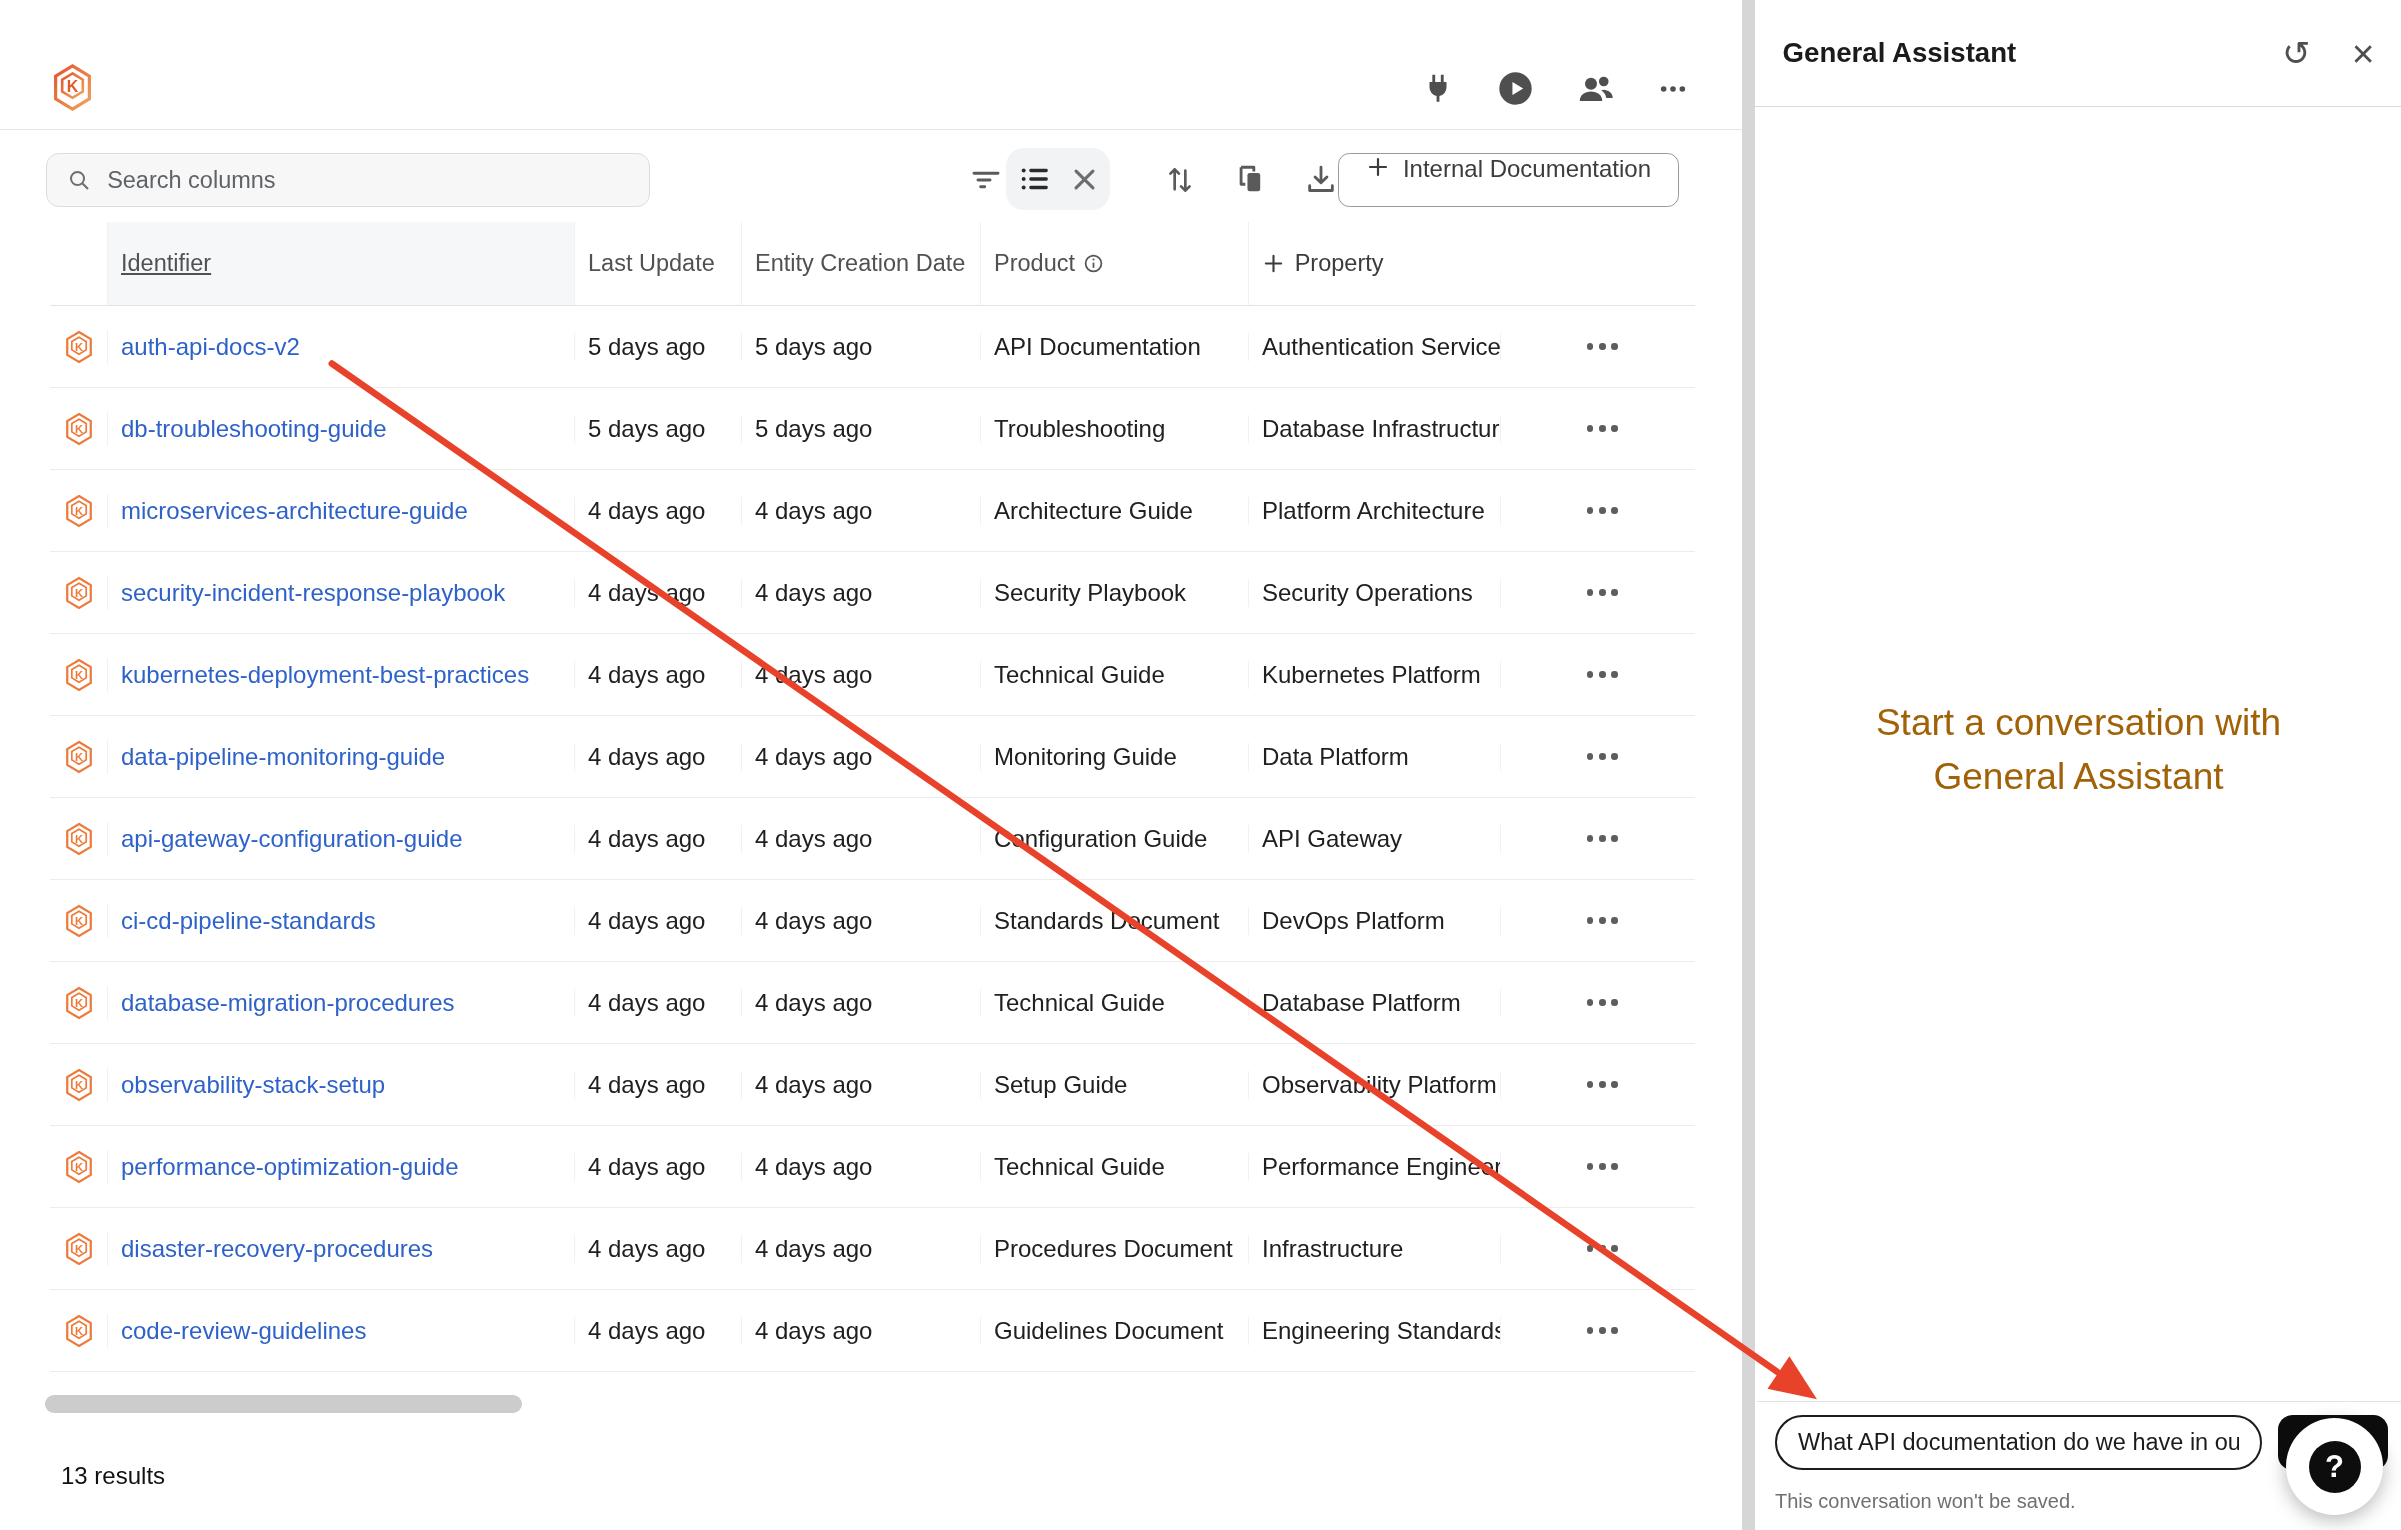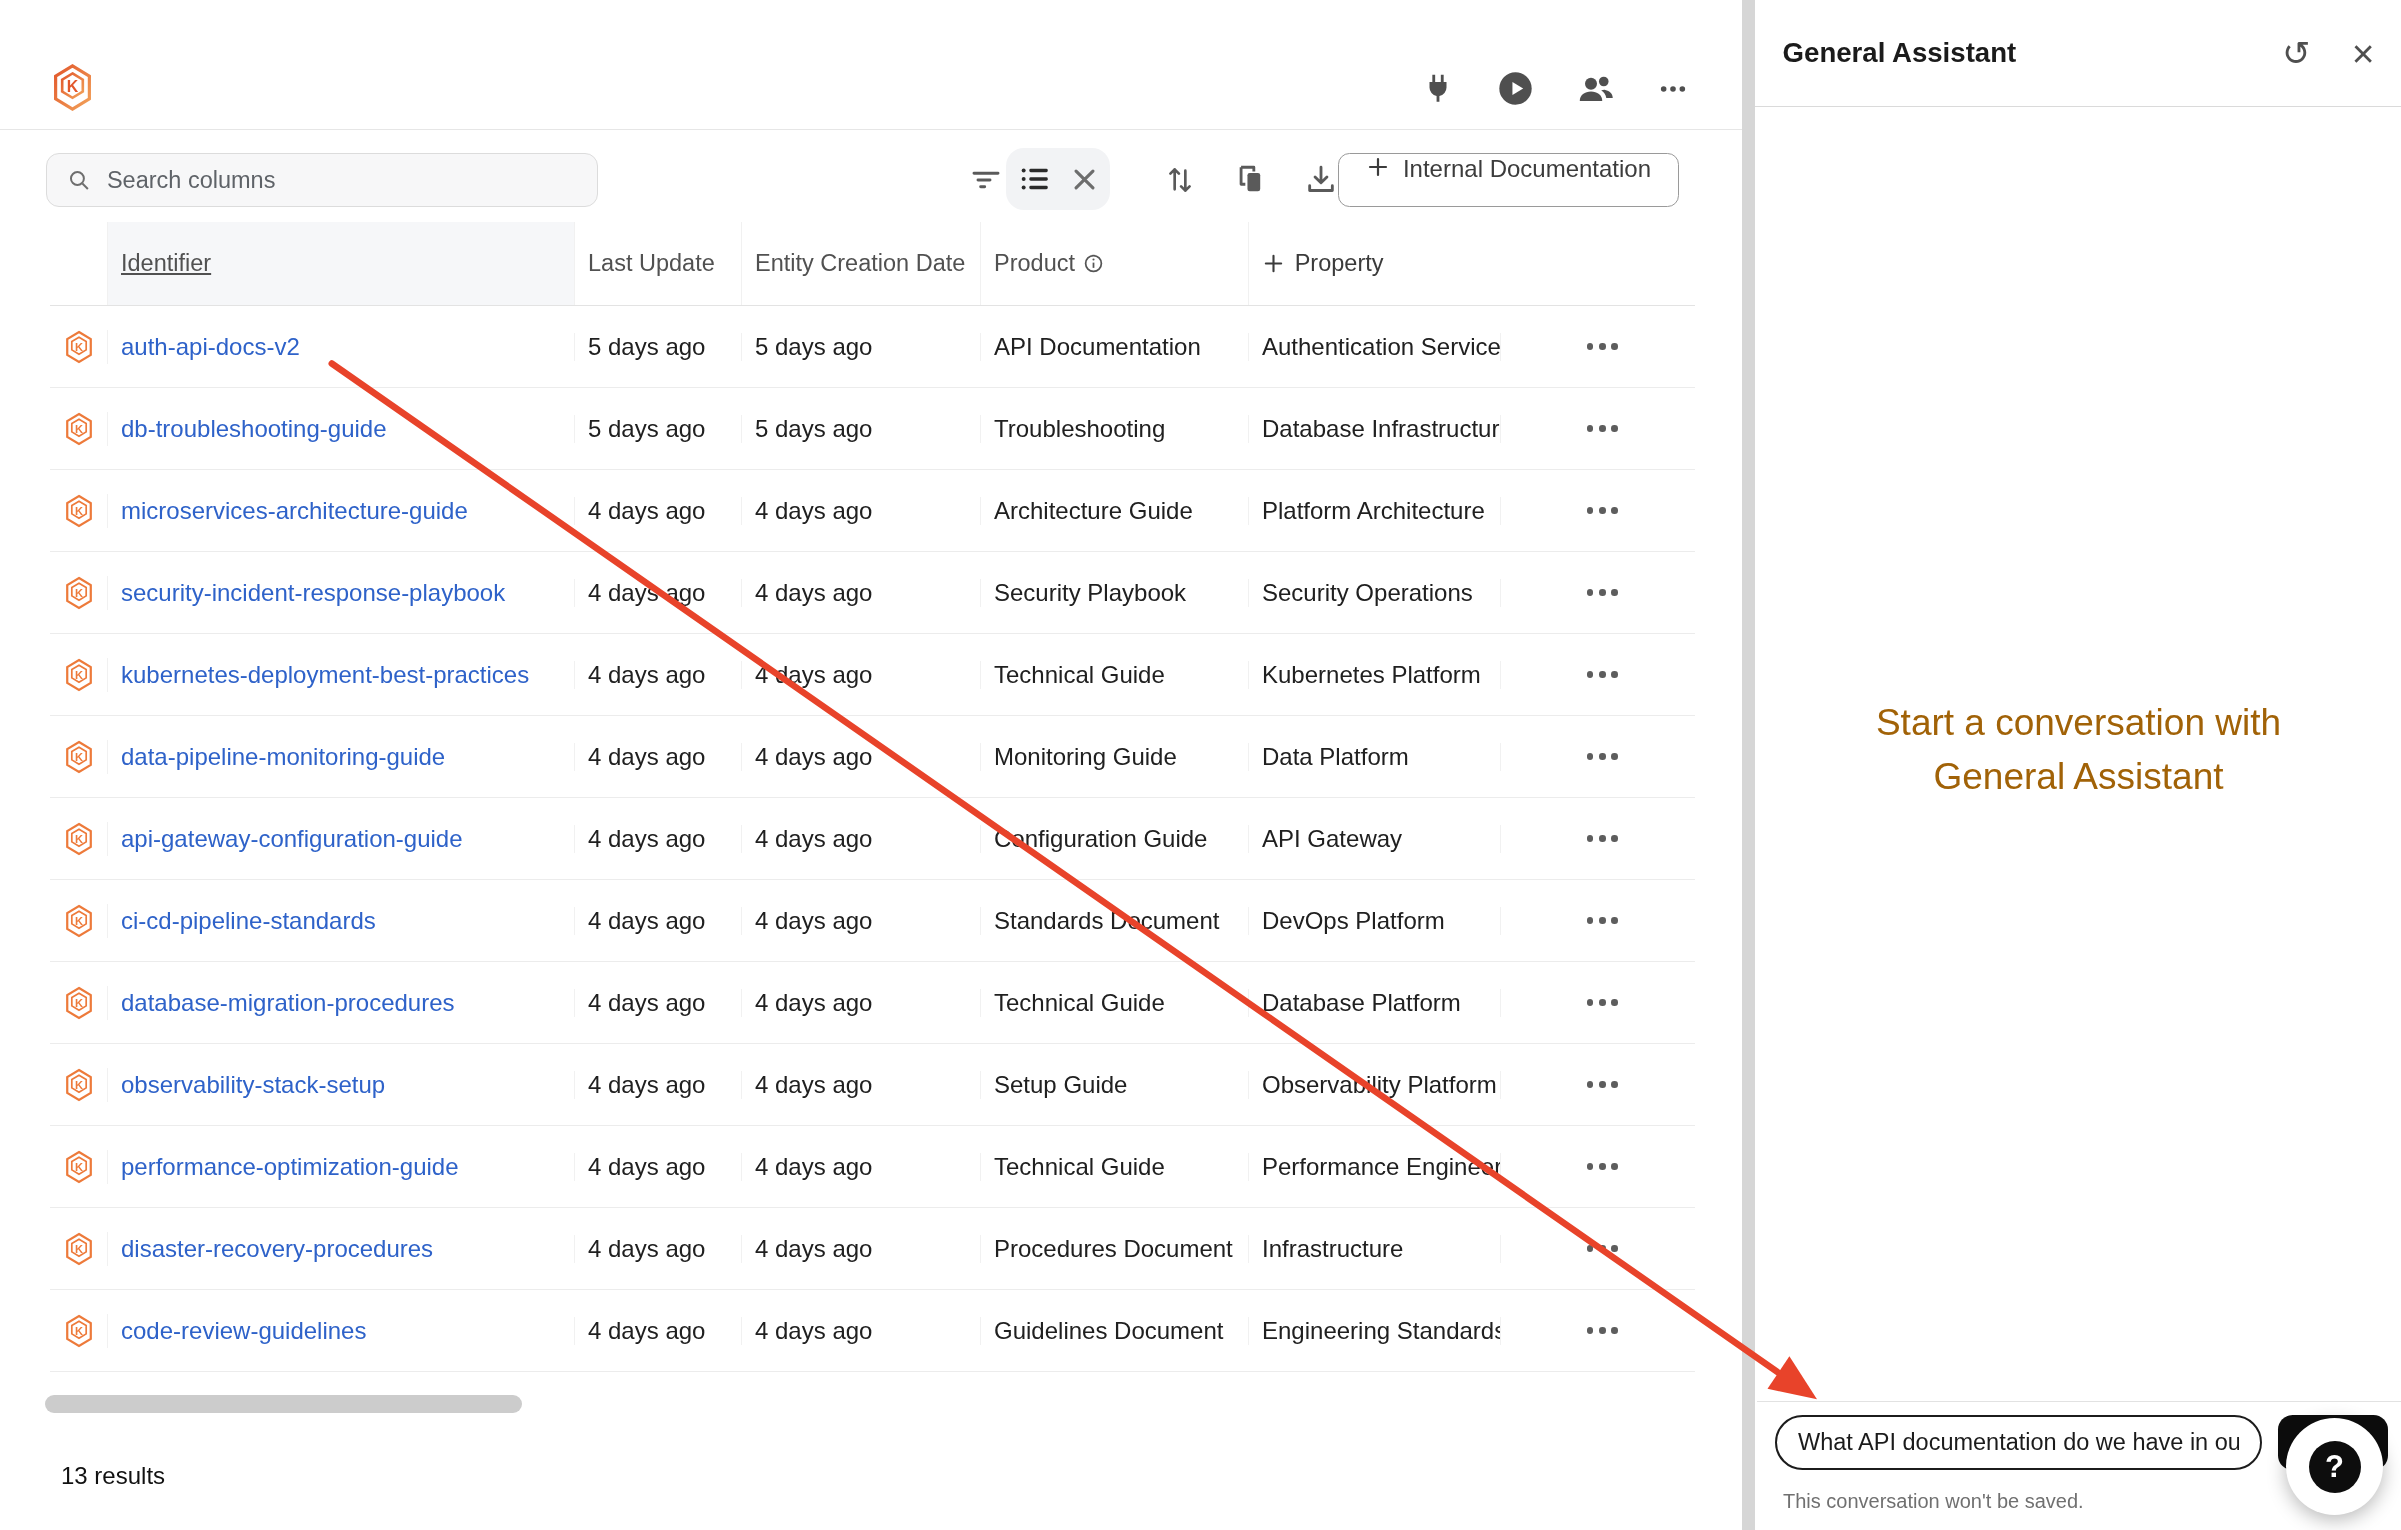--- a/index.html
+++ b/index.html
@@ -10,21 +10,21 @@
   
   .main{position:absolute;left:0;top:0;width:1744px;height:1530px;background:#fff;}
   .page-header{position:absolute;left:50px;top:58px;height:58px;display:flex;align-items:center;}
   .page-title{font-size:37px;font-weight:700;color:#161616;letter-spacing:-0.4px;margin-left:18px;}
   .header-actions{position:absolute;left:1421px;top:70px;display:flex;align-items:center;gap:42px;}
   .icon-btn{display:flex;align-items:center;justify-content:center;cursor:pointer;background:none;border:none;padding:0;}
   .header-divider{position:absolute;left:0;top:129px;width:1744px;height:0.8px;background:#e6e6e6;}
 
   
   .toolbar{position:absolute;left:46px;top:153px;width:1649px;height:55px;}
-  .search-box{position:absolute;left:0;top:0;width:552px;height:54px;border:0.8px solid #dcdcdc;border-radius:13px;
+  .search-box{position:absolute;left:0;top:0;width:604px;height:54px;border:0.8px solid #dcdcdc;border-radius:13px;
     background:#f7f7f8;display:flex;align-items:center;padding:0 19.5px;box-sizing:border-box;}
   .search-box input{border:none;background:transparent;outline:none;font-size:23.5px;color:#333;margin-left:14.6px;width:100%;
     font-family:"Liberation Sans",sans-serif;}
   .search-box input::placeholder{color:#5f6368;}
   .tb-icon{position:absolute;top:0;height:54px;display:flex;align-items:center;justify-content:center;}
   .tb-filter{left:907px;width:65px;}
   .view-pill{position:absolute;left:960px;top:-4.9px;width:104px;height:62px;background:#f2f3f5;border-radius:18px;
     display:flex;align-items:center;justify-content:center;gap:18px;}
   .tb-sort{left:1107px;width:54px;}
   .tb-copy{left:1178px;width:54px;}
@@ -69,21 +69,21 @@
   .composer-divider{position:absolute;left:1.6px;top:1401px;width:645px;height:0.8px;background:#e2e2e2;}
   .composer-input{position:absolute;left:20px;top:1415px;width:487px;height:55px;border:2.4px solid #1c1c1c;border-radius:27.6px;
     box-sizing:border-box;font-size:23.5px;color:#1b1b1b;padding:12px 21px;outline:none;font-family:"Liberation Sans",sans-serif;background:#fff;}
   .send-btn{position:absolute;left:523px;top:1415px;width:110px;height:55px;background:#0d0d0d;border:none;border-radius:14.6px;
     color:#fff;font-size:23.5px;font-weight:500;display:flex;align-items:center;justify-content:center;cursor:pointer;
     font-family:"Liberation Sans",sans-serif;}
   .help-bubble{position:absolute;left:531px;top:1418px;width:97px;height:97px;border-radius:50%;background:#fff;
     box-shadow:0 4.9px 19.5px rgba(0,0,0,.28);display:flex;align-items:center;justify-content:center;cursor:pointer;}
   .help-inner{width:52px;height:52px;border-radius:50%;background:#0d0d0d;color:#fff;display:flex;align-items:center;
     justify-content:center;font-size:31px;font-weight:700;}
-  .composer-caption{position:absolute;left:28px;top:1490px;font-size:20px;color:#707070;}
+  .composer-caption{position:absolute;left:20px;top:1490px;font-size:20px;color:#707070;}
 
   
   .arrow-overlay{position:absolute;left:0;top:0;width:2401px;height:1530px;pointer-events:none;z-index:40;}
   .help-bubble{z-index:50;}
 
   svg.ic{display:block;}
 </style>
 </head>
 <body>
 

